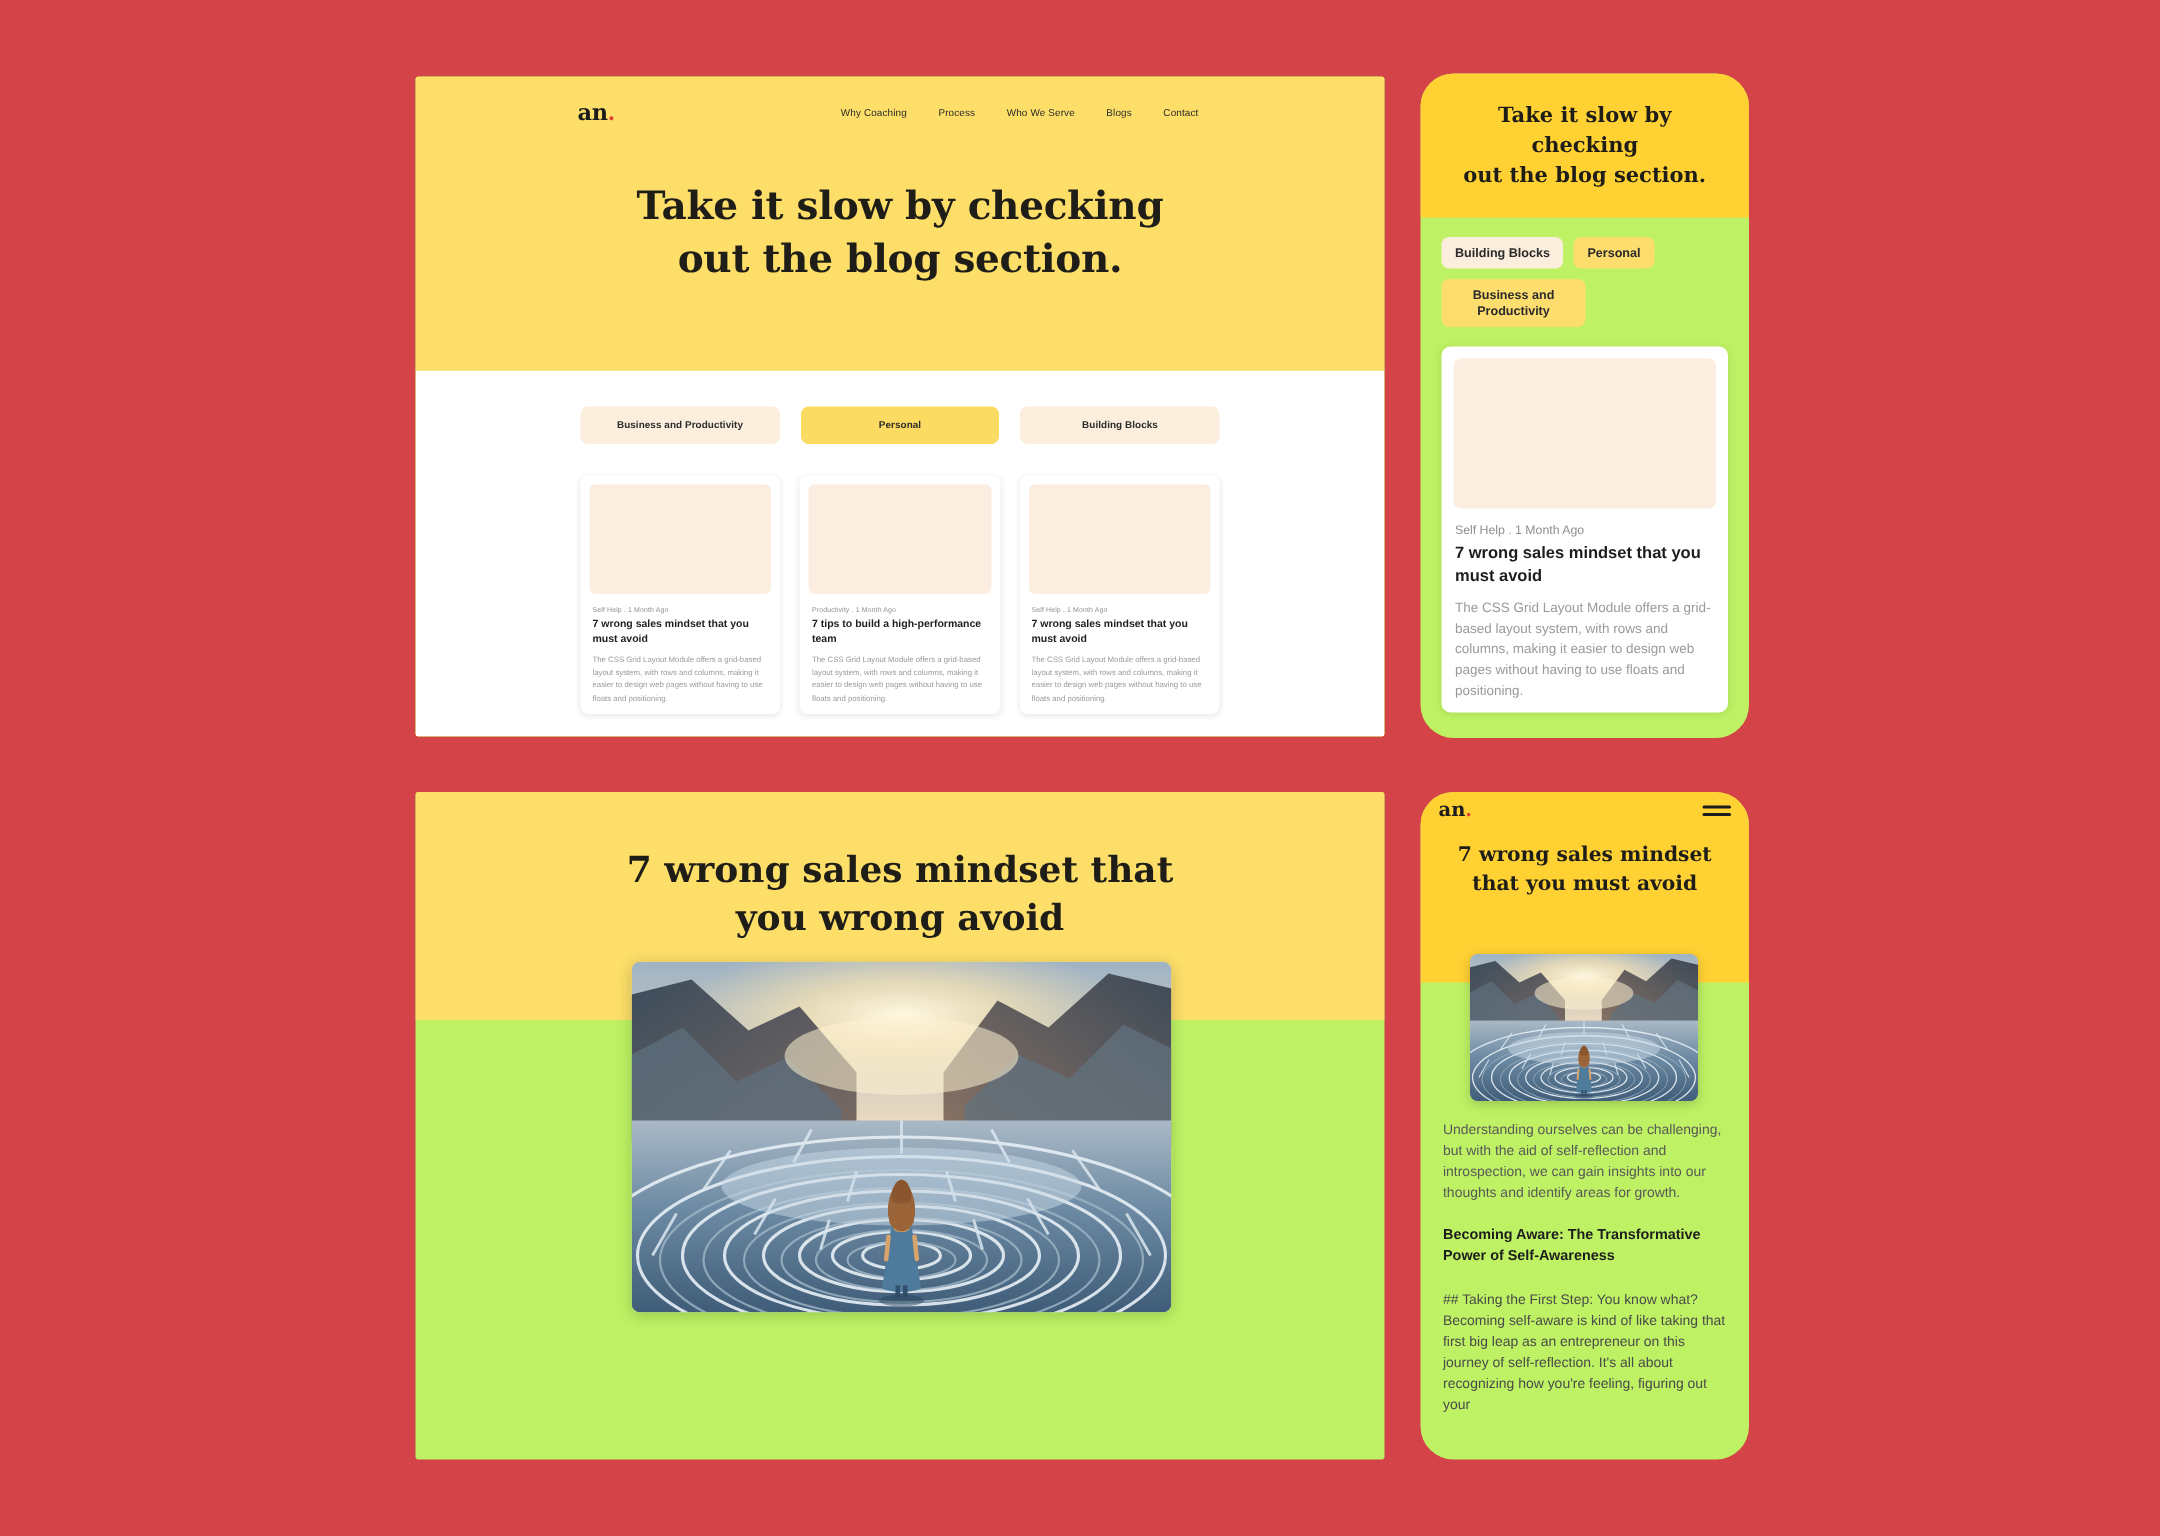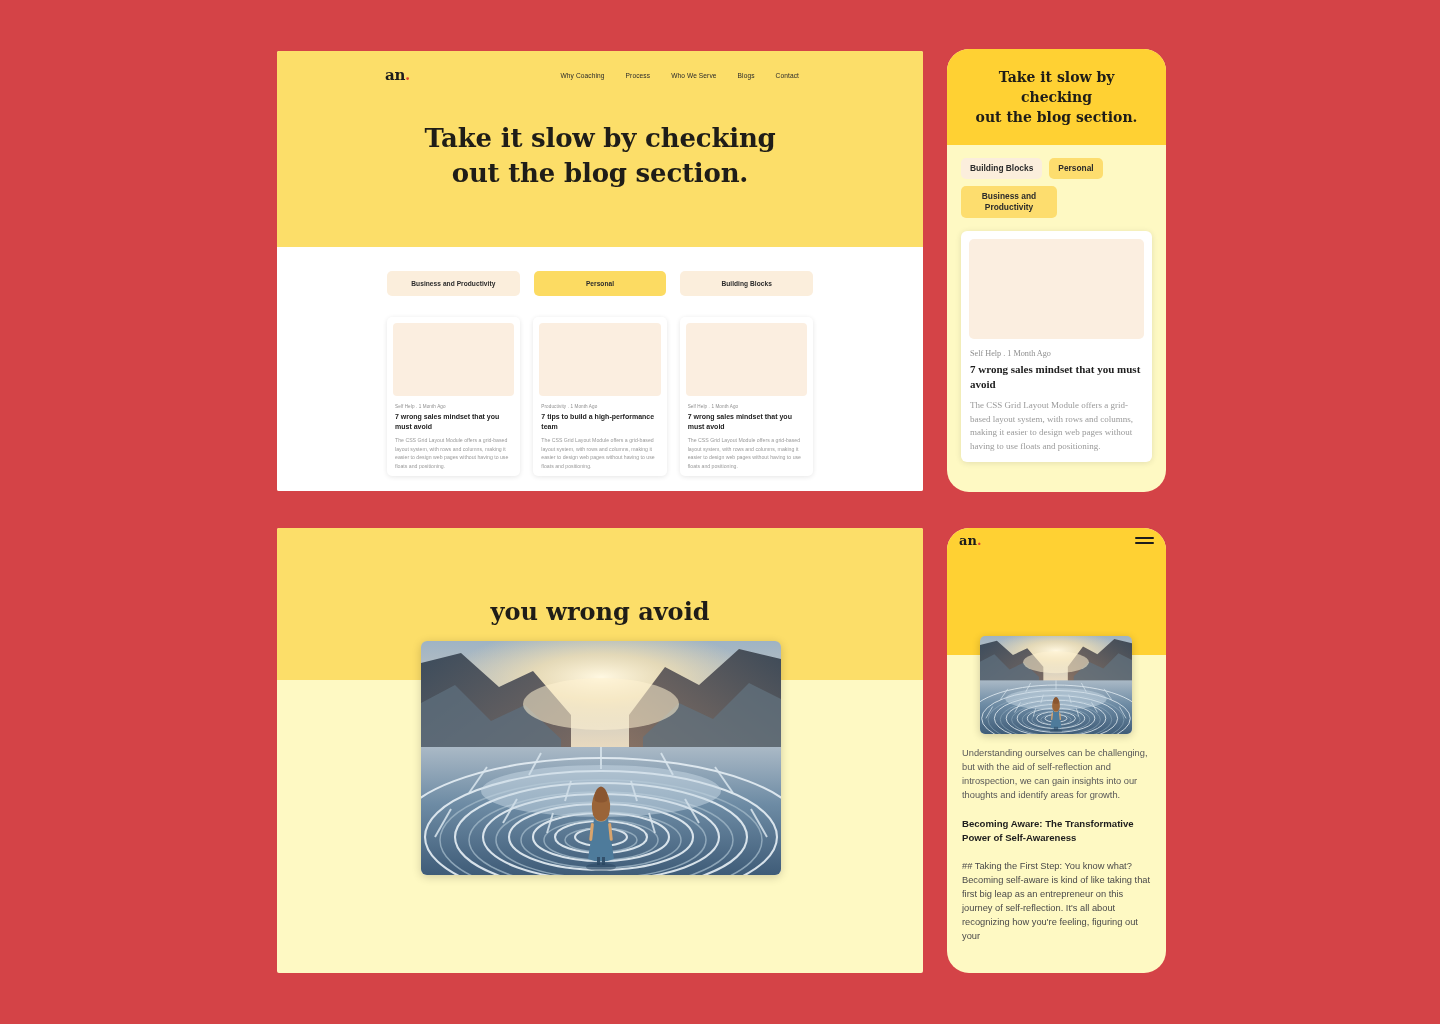--- a/index.html
+++ b/index.html
@@ -5,21 +5,21 @@
   * { box-sizing: border-box; margin: 0; padding: 0; }
   html, body {
     width: 1440px; height: 1024px;
     background: #d44347;
     font-family: "Liberation Sans", sans-serif;
     overflow: hidden;
   }
   .stage { position: relative; width: 1440px; height: 1024px; }
 
   
-  .panel { position: absolute; background: #fef9c3; overflow: hidden; }
+  .panel { position: absolute; background: #bef264; overflow: hidden; }
   .panel.desktop { border-radius: 2px; }
   .panel.mobile { border-radius: 22px; }
 
   
   #desktop-list { left: 277px; top: 51px; width: 646px; height: 440px; }
 
   .d-hero {
     background: #fcde69;
     height: 196px;
     position: relative;
@@ -137,21 +137,20 @@
   }
   .m-pill.active { background: #fddd6e; }
   .m-pill.wrap { width: 96px; }
 
   .m-card {
     margin-top: 13px;
     background: #fff;
     border-radius: 6px;
     box-shadow: 0 1px 6px rgba(0,0,0,0.11);
     padding: 8px;
-    font-family: Liberation Serif, serif;
   }
   .m-card-img { height: 100px; border-radius: 5px; background: #fbeee0; }
   .m-card-meta { font-size: 8.2px; color: #8e8e8e; margin: 10px 1px 4px; }
   .m-card-title { font-size: 11px; font-weight: 700; color: #1d1d1d; line-height: 1.3; margin: 0 1px 8px; }
   .m-card-desc { font-size: 9px; color: #9a9a9a; line-height: 1.52; margin: 0 1px; }
 
   
   #desktop-article { left: 277px; top: 528px; width: 646px; height: 445px; }
   .a-hero { background: #fcde69; height: 152px; padding-top: 36px; }
   .a-hero-title {
@@ -377,21 +376,21 @@
         </div>
         <h3 class="m-card-title">7 wrong sales mindset that you must avoid</h3>
         <p class="m-card-desc">The CSS Grid Layout Module offers a grid-based layout system, with rows and columns, making it easier to design web pages without having to use floats and positioning.</p>
       </article>
     </div>
   </div>
 
   <div class="panel desktop" id="desktop-article">
     <div class="a-hero">
       <h1 class="a-hero-title">
-        <br>
+        <span>7 wrong sales mindset that</span><br>
         <span>you wrong avoid</span>
       </h1>
     </div>
     <div class="a-img-wrap">
       <svg class="maze" viewBox="0 0 360 234" preserveAspectRatio="xMidYMid slice">
           <use href="#maze-illustration"></use>
         </svg>
     </div>
     <div class="a-text">
       <p class="a-para">Understanding ourselves can be challenging, but with the aid of self-reflection and introspection, we can gain insights into our thoughts and identify areas for growth.</p>
@@ -402,20 +401,24 @@
 
   <div class="panel mobile" id="mobile-article">
     <div class="ma-hero">
       <div class="ma-bar">
         <div class="ma-logo"><span>an</span><span class="dot">.</span></div>
         <div class="ma-burger">
             <span></span>
             <span></span>
           </div>
       </div>
+      <h1 class="ma-title">
+        <span>7 wrong sales mindset</span><br>
+        <span>that you must avoid</span>
+      </h1>
     </div>
     <div class="ma-img-wrap">
       <svg class="maze" viewBox="0 0 360 234" preserveAspectRatio="xMidYMid slice">
           <use href="#maze-illustration"></use>
         </svg>
     </div>
     <div class="ma-text">
       <p class="ma-para">Understanding ourselves can be challenging, but with the aid of self-reflection and introspection, we can gain insights into our thoughts and identify areas for growth.</p>
       <h2 class="ma-h2">Becoming Aware: The Transformative Power of Self-Awareness</h2>
       <p class="ma-para2">## Taking the First Step: You know what? Becoming self-aware is kind of like taking that first big leap as an entrepreneur on this journey of self-reflection. It's all about recognizing how you're feeling, figuring out your</p>

